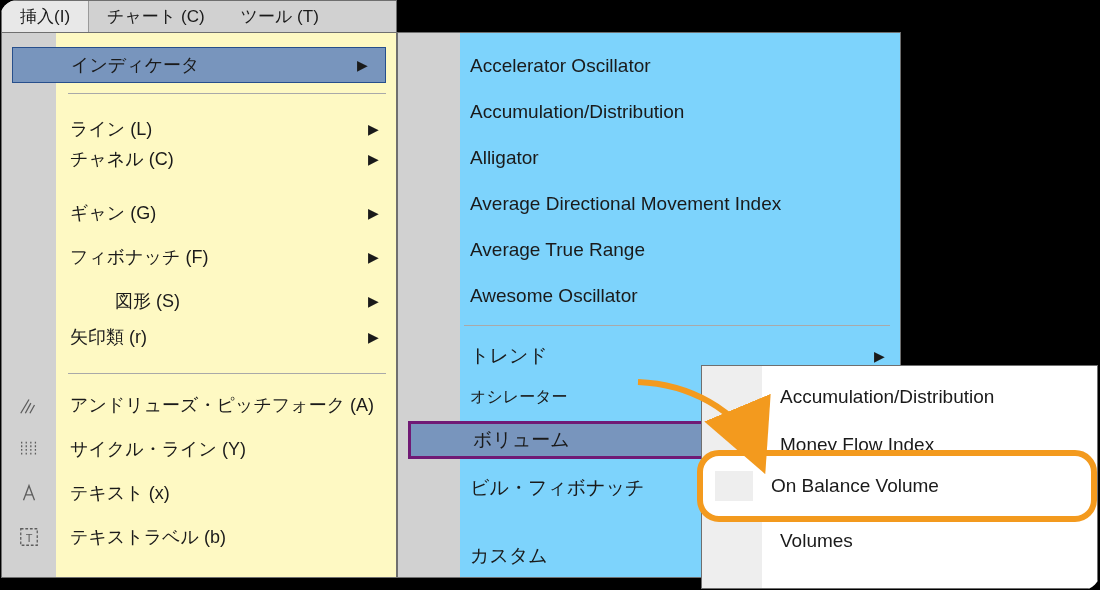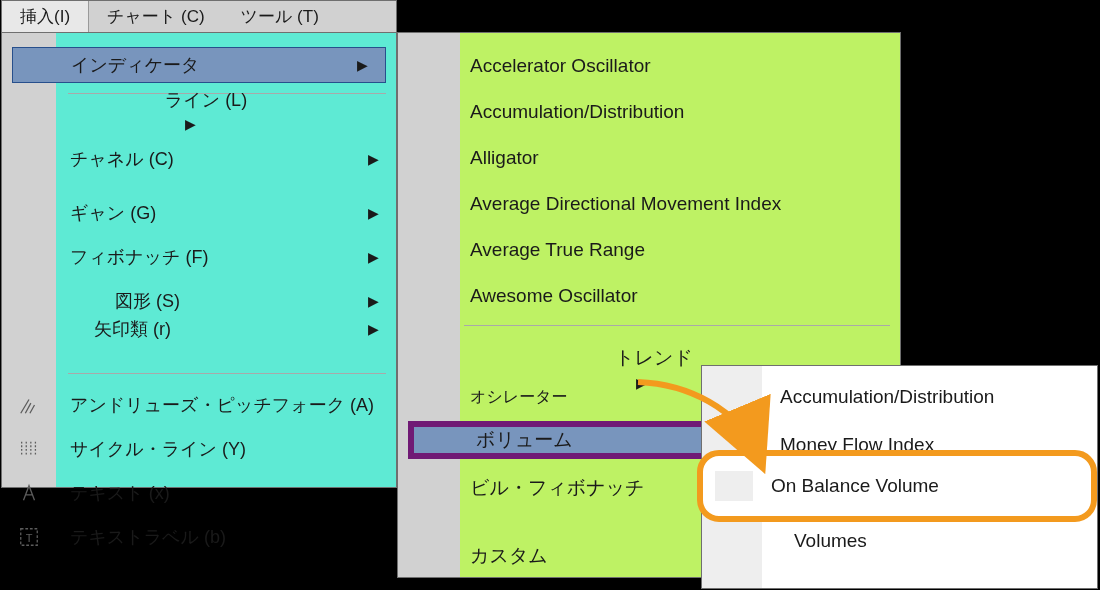--- a/index.html
+++ b/index.html
@@ -1,44 +1,44 @@
 <!DOCTYPE html>
 <html><head>
 <meta charset="utf-8">
 <style>
   html,body{margin:0;padding:0;font-family:"Yu Gothic","Meiryo",sans-serif;background:#000;}
-  .stage{position:relative;width:1100px;height:590px;overflow:hidden;}
+  .stage{position:relative;width:1100px;height:590px;overflow:hidden;border-radius:18px;}
 
   
   .menubar{position:absolute;left:1px;top:0;width:396px;height:33px;background:#d1d1d1;border:1px solid #6f6f6f;box-sizing:border-box;display:flex;}
   .menubar .tab{height:31px;line-height:31px;font-size:17px;color:#1a1a1a;padding:0 18px;box-sizing:border-box;}
   .menubar .tab.active{background:#e8e8e8;border-right:1px solid #9a9a9a;}
 
   
-  .menu1{position:absolute;left:1px;top:32px;width:396px;height:456px;background:#5eead4;border:1px solid #6f6f6f;box-sizing:border-box;}
+  .menu1{position:absolute;left:1px;top:32px;width:396px;height:546px;background:#fef9c3;border:1px solid #6f6f6f;box-sizing:border-box;}
   .menu1 .gutter{position:absolute;left:0;top:0;width:54px;height:100%;background:#d1d1d1;}
   .menu1 .sep{position:absolute;left:66px;right:10px;height:0;border-top:1px solid #a9a9a9;}
   .menu1 .item{position:absolute;left:0;right:0;height:44px;display:flex;align-items:center;}
   .menu1 .item .icon{width:54px;display:flex;justify-content:center;align-items:center;color:#5d5d5d;}
   .menu1 .item .icon svg{width:22px;height:22px;stroke:#5d5d5d;stroke-width:1.4;fill:none;}
   .menu1 .item .label{flex:1;font-size:18px;color:#1a1a1a;padding-left:14px;}
   .menu1 .item .arrow{width:28px;text-align:left;color:#1a1a1a;font-size:14px;}
   .menu1 .item.selected{left:10px;right:10px;background:#7895bd;border:1px solid #274f8c;box-sizing:border-box;height:36px;}
   .menu1 .item.selected .icon{width:44px;}
   .menu1 .item.selected .label{padding-left:14px;}
 
   
-  .menu2{position:absolute;left:397px;top:32px;width:504px;height:546px;background:#bef264;border:1px solid #6f6f6f;box-sizing:border-box;}
+  .menu2{position:absolute;left:397px;top:32px;width:504px;height:546px;background:#7dd3fc;border:1px solid #6f6f6f;box-sizing:border-box;}
   .menu2 .gutter{position:absolute;left:0;top:0;width:62px;height:100%;background:#d1d1d1;}
   .menu2 .sep{position:absolute;left:66px;right:10px;height:0;border-top:1px solid #a9a9a9;}
   .menu2 .item{position:absolute;left:0;right:0;height:46px;display:flex;align-items:center;}
   .menu2 .item .icon{width:62px;}
   .menu2 .item .label{flex:1;font-size:19px;color:#1a1a1a;padding-left:10px;}
   .menu2 .item .arrow{width:26px;text-align:left;color:#1a1a1a;font-size:14px;}
-  .menu2 .item.selected{left:10px;right:10px;background:#7895bd;border:6px solid #701a75;box-sizing:border-box;height:38px;}
+  .menu2 .item.selected{left:10px;right:10px;background:#7895bd;border:3px solid #701a75;box-sizing:border-box;height:38px;}
   .menu2 .item.selected .icon{width:52px;}
   .menu2 .item.small .label{font-size:16px;}
 
   
   .menu3{position:absolute;left:701px;top:365px;width:397px;height:224px;background:#fff;border:1px solid #6f6f6f;box-sizing:border-box;}
   .menu3 .gutter{position:absolute;left:0;top:0;width:60px;height:100%;background:#eeeeee;}
   .menu3 .item{position:absolute;left:0;right:0;height:46px;display:flex;align-items:center;}
   .menu3 .item .icon{width:60px;}
   .menu3 .item .label{flex:1;font-size:19px;color:#1a1a1a;padding-left:18px;}
 
@@ -66,21 +66,21 @@
     <div class="gutter"></div>
 
     <div class="item selected" style="top:14px;">
       <span class="icon"></span>
       <span class="label">インディケータ</span>
       <span class="arrow">▶</span>
     </div>
 
     <div class="sep" style="top:60px;"></div>
 
-    <div class="item" style="top:55px;flex-direction:column;">
+    <div class="item" style="top:74px;">
       <span class="icon"></span>
       <span class="label">ライン (L)</span>
       <span class="arrow">▶</span>
     </div>
     <div class="item" style="top:104px;">
       <span class="icon"></span>
       <span class="label">チャネル (C)</span>
       <span class="arrow">▶</span>
     </div>
     <div class="item" style="top:158px;">
@@ -91,21 +91,21 @@
     <div class="item" style="top:202px;">
       <span class="icon"></span>
       <span class="label">フィボナッチ (F)</span>
       <span class="arrow">▶</span>
     </div>
     <div class="item" style="top:246px;padding-left:45px;">
       <span class="icon"></span>
       <span class="label">図形 (S)</span>
       <span class="arrow">▶</span>
     </div>
-    <div class="item" style="top:274px;gap:24px;">
+    <div class="item" style="top:282px;">
       <span class="icon"></span>
       <span class="label">矢印類 (r)</span>
       <span class="arrow">▶</span>
     </div>
 
     <div class="sep" style="top:340px;"></div>
 
     <div class="item" style="top:350px;">
       <span class="icon">
         <svg viewBox="0 0 24 24">
@@ -164,21 +164,21 @@
       <span class="icon"></span>
       <span class="label">Average Directional Movement Index</span>
     </div>
     <div class="item" style="top:240px;">
       <span class="icon"></span>
       <span class="label">Awesome Oscillator</span>
     </div>
 
     <div class="sep" style="top:292px;"></div>
 
-    <div class="item" style="top:312px;flex-direction:column;">
+    <div class="item" style="top:300px;">
       <span class="icon"></span>
       <span class="label">トレンド</span>
       <span class="arrow">▶</span>
     </div>
     <div class="item small" style="top:346px;height:36px;">
       <span class="icon"></span>
       <span class="label">オシレーター</span>
     </div>
     <div class="item selected" style="top:388px;">
       <span class="icon"></span>
@@ -202,21 +202,21 @@
       <span class="label">Accumulation/Distribution</span>
     </div>
     <div class="item" style="top:56px;">
       <span class="icon"></span>
       <span class="label">Money Flow Index</span>
     </div>
     <div class="item" style="top:104px;">
       <span class="icon"></span>
       <span class="label">On Balance Volume</span>
     </div>
-    <div class="item" style="top:152px;margin-left:14px;">
+    <div class="item" style="top:152px;">
       <span class="icon"></span>
       <span class="label">Volumes</span>
     </div>
   </div>
 
   <div class="callout-box" style="left:697px;top:450px;width:400px;height:72px;"></div>
   <div class="callout-item" style="left:697px;top:450px;width:400px;height:72px;">
     <div class="sw"></div>
     <span class="label">On Balance Volume</span>
   </div>

